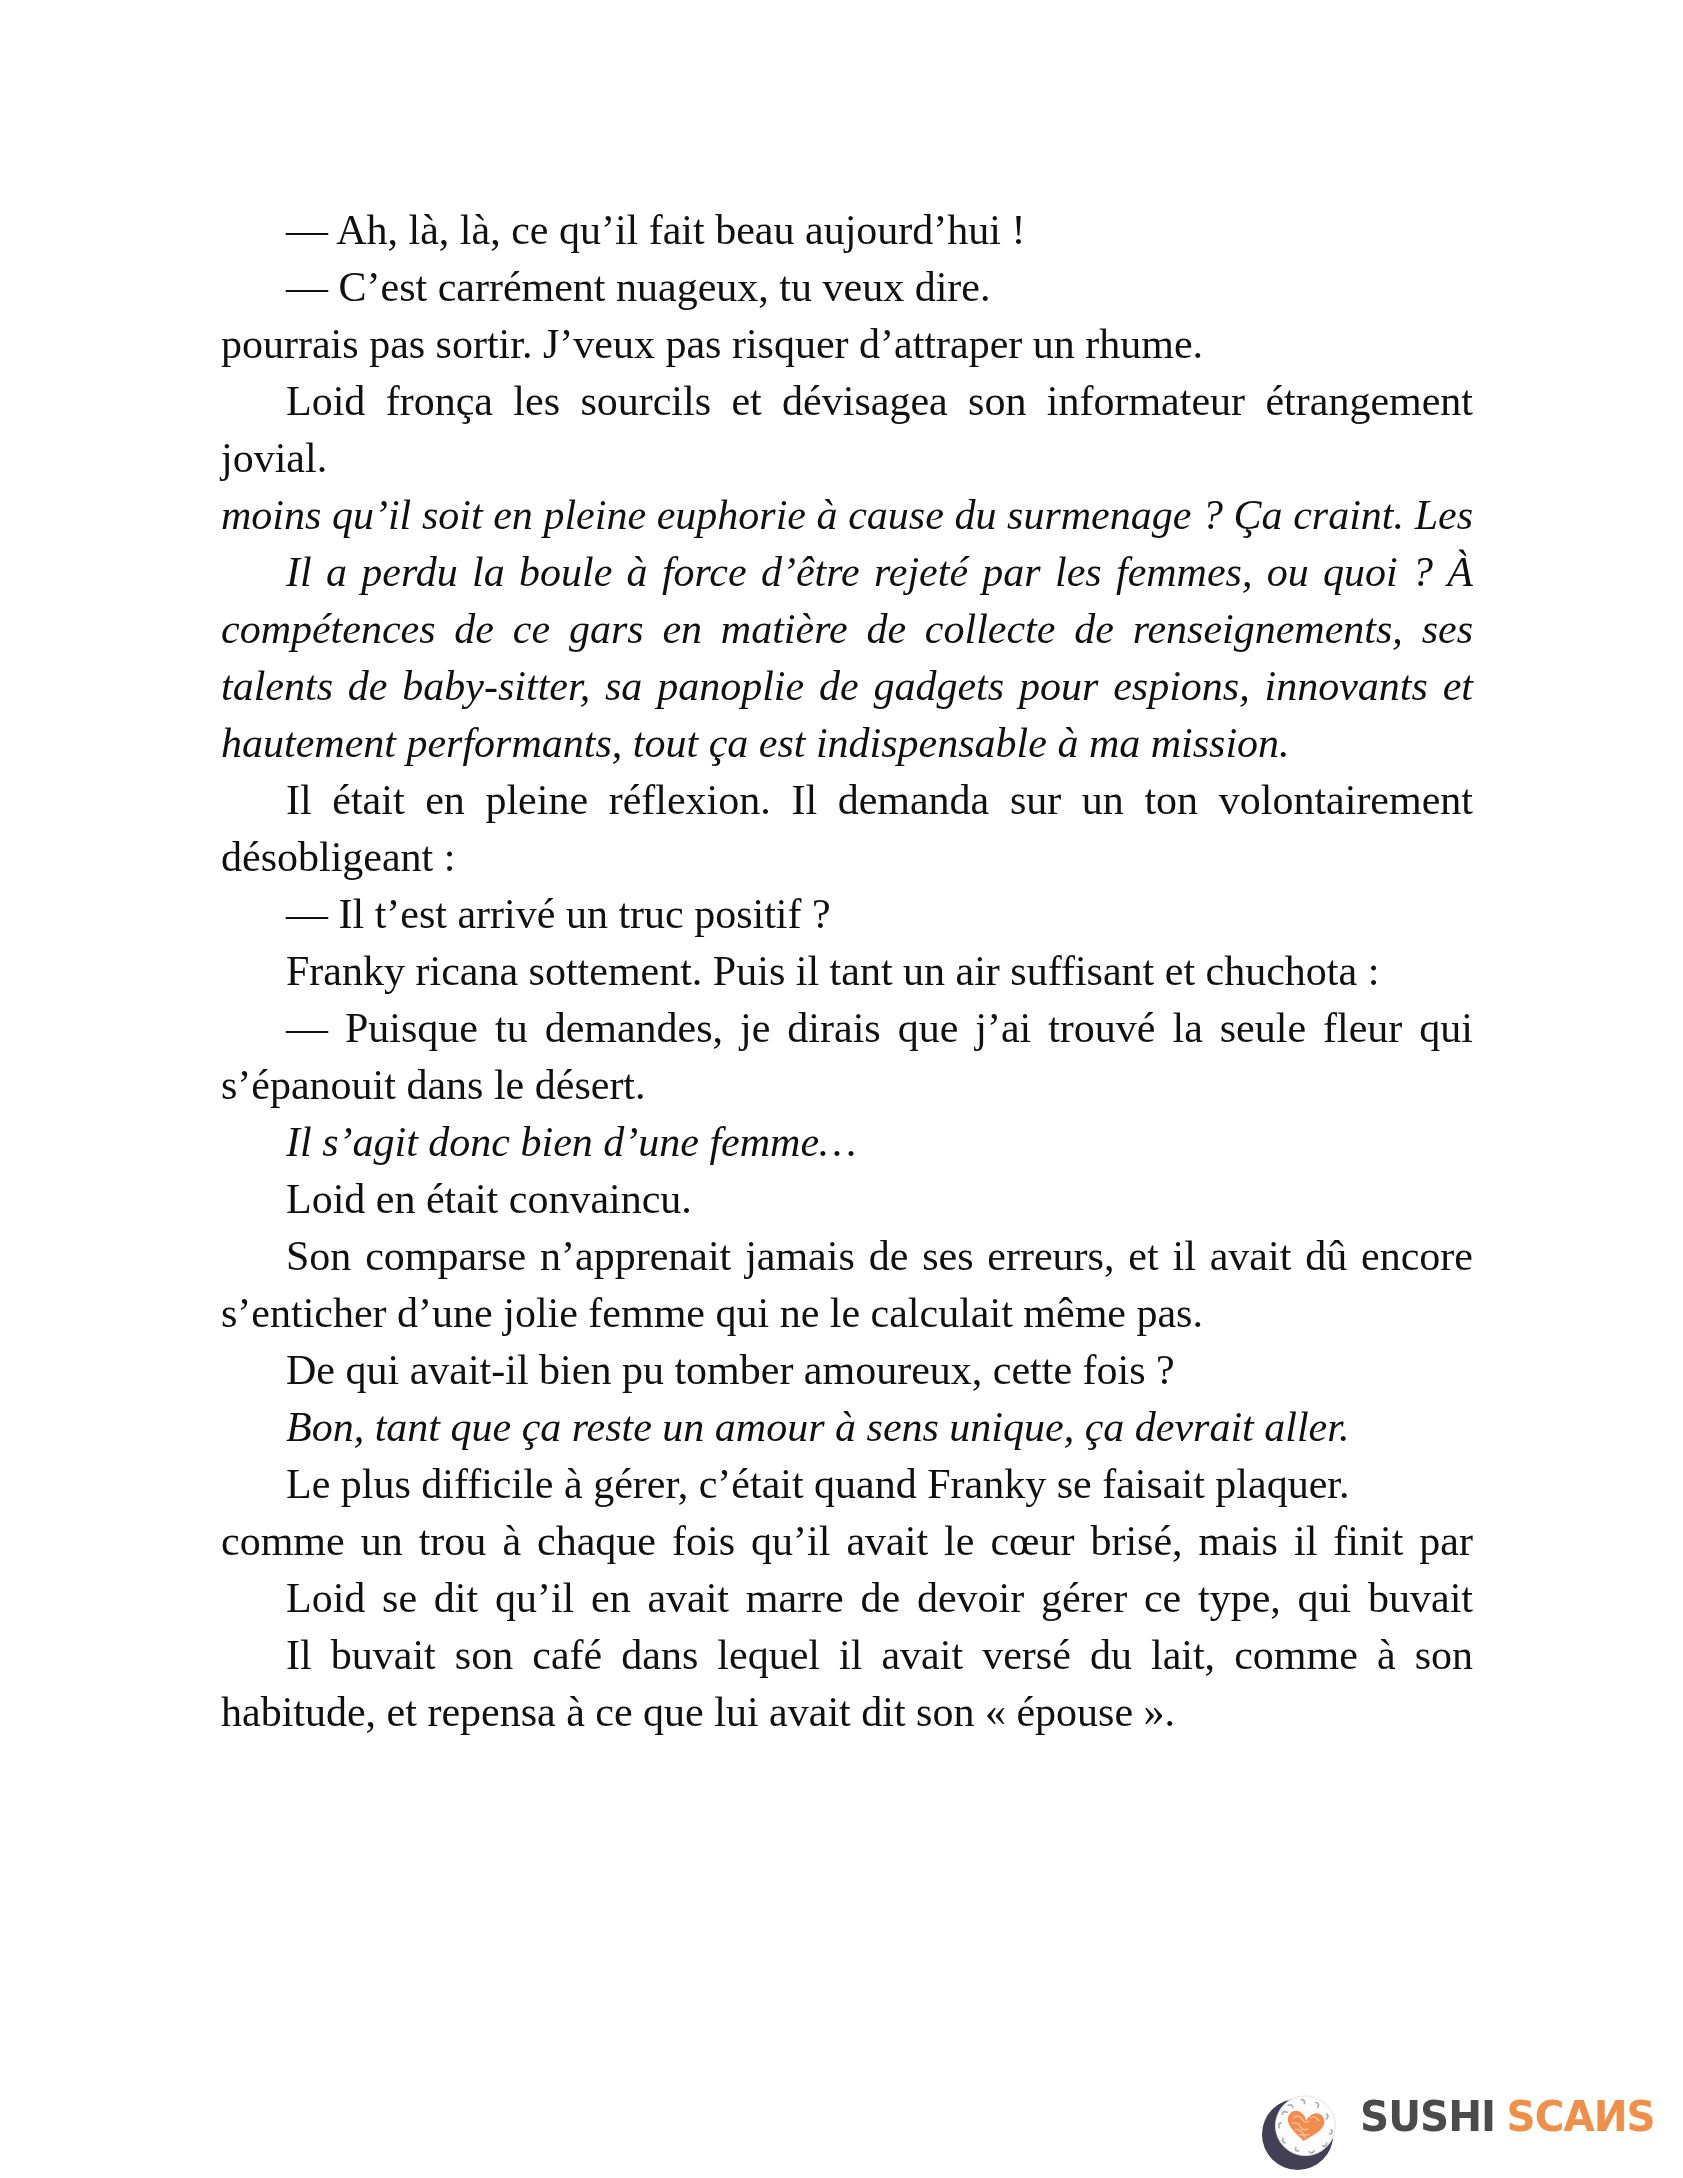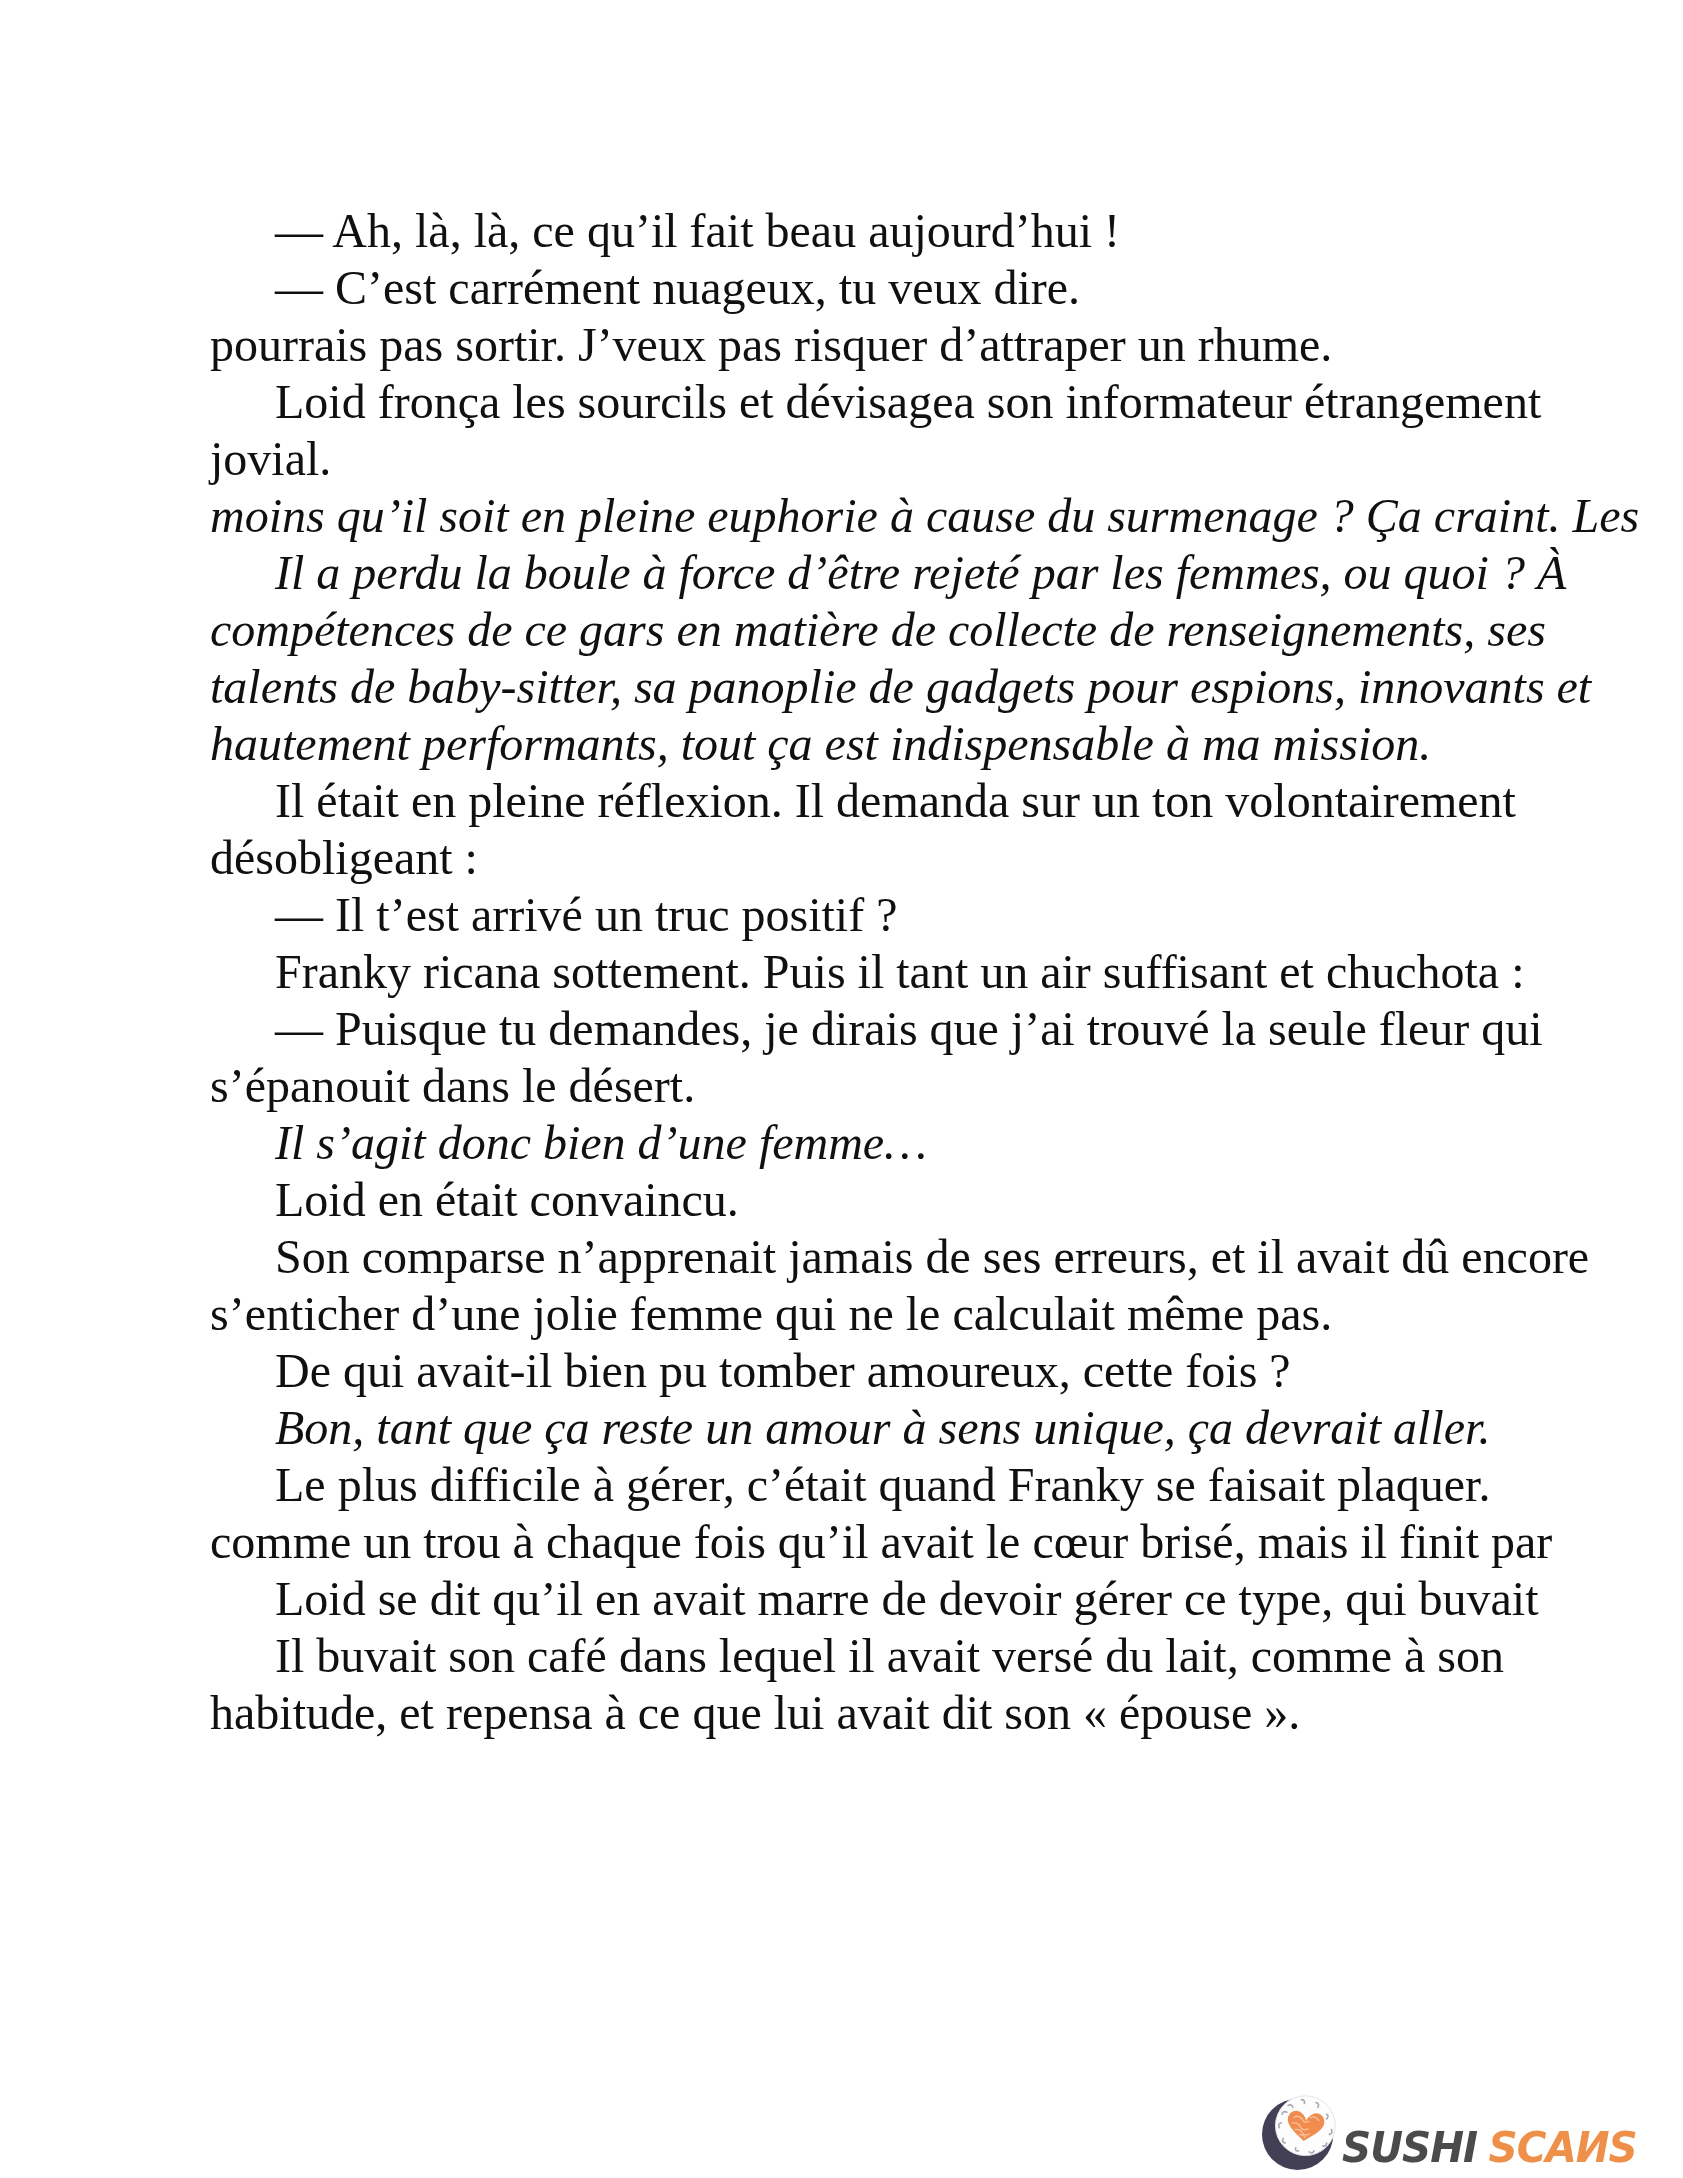--- a/index.html
+++ b/index.html
@@ -13,39 +13,40 @@
     color:#101010;
   }
   .text-block{
     position:absolute;
     left:210px;
     top:202px;
     width:1263px;
   }
   .para{margin:0;padding:0;}
   .line{
-    font-size:48px;
+    font-size:42px;
     line-height:57px;
     white-space:nowrap;
     text-align:left;
+    margin-left:11px;
   }
   .line.stretch{
     text-align:justify;
     text-align-last:justify;
   }
   .line.ind{padding-left:65px;}
   .line.ind.stretch{padding-left:65px;}
   .it{font-style:italic;}
   .footer{
     position:absolute;
     left:1261px;
     top:2091px;
     display:flex;
-    align-items:flex-end;
-    font-style:italic;
+    align-items:flex-start;
+    gap:18px;
   }
   .logo-words{
     font-family:"DejaVu Sans", sans-serif;
     font-weight:bold;
     font-size:43px;
     letter-spacing:-1px;
     transform:scaleX(0.94);
     transform-origin:left center;
     white-space:nowrap;
   }

